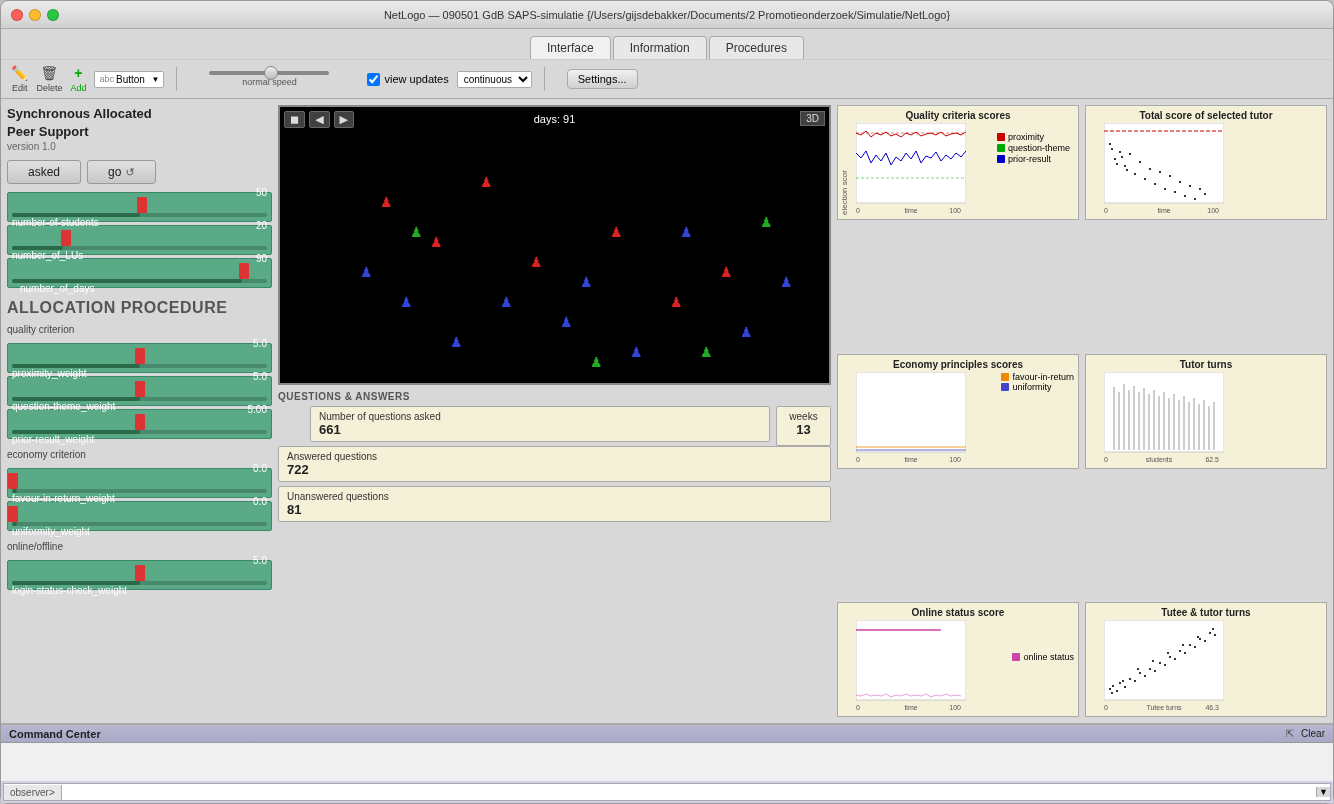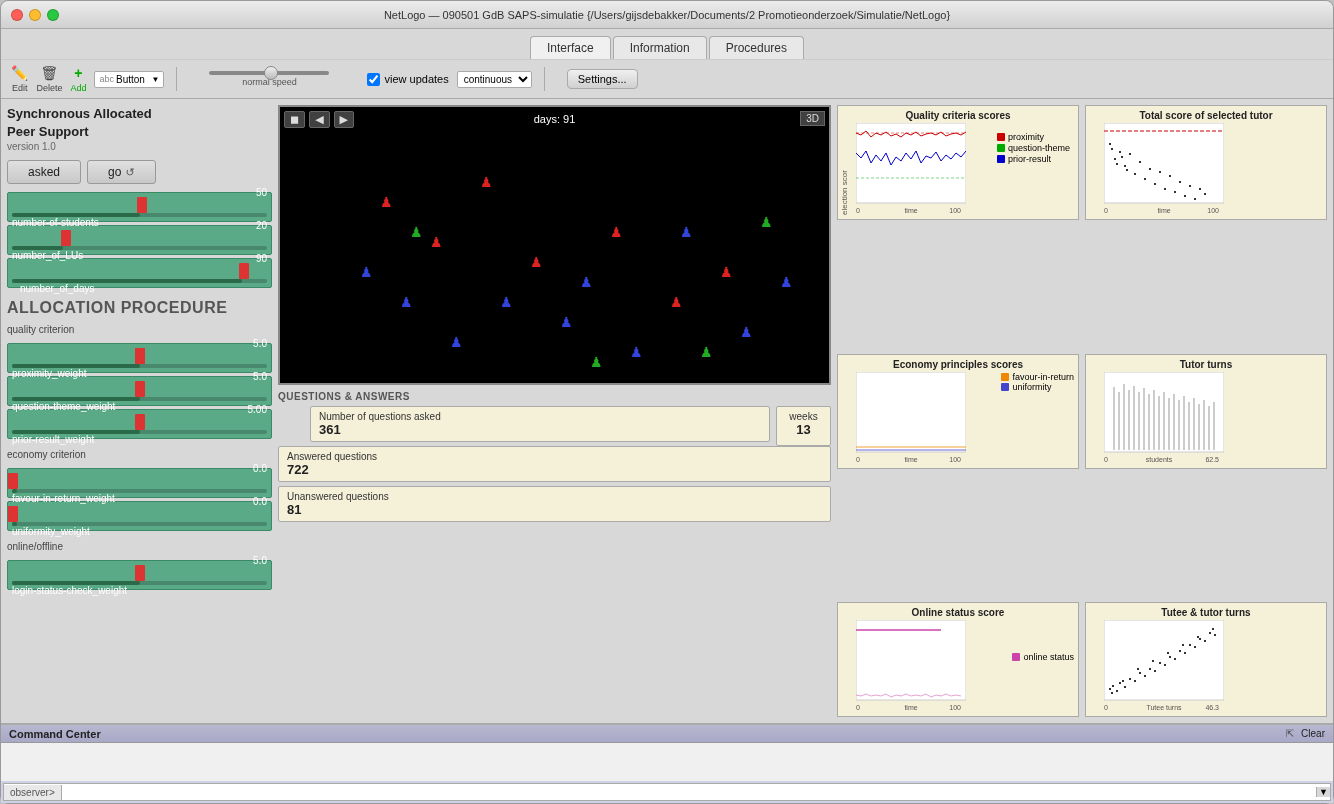--- a/index.html
+++ b/index.html
@@ -796,21 +796,21 @@
           <text x="420" y="250" font-size="14" fill="#22aa22">♟</text>
         </svg>
       </div>
 
       <div class="qa-section">
         <div class="qa-title">QUESTIONS &amp; ANSWERS</div>
 
         <div class="qa-inline">
           <div class="qa-box" style="flex:1;">
             <div class="qa-box-label">Number of questions asked</div>
-            <div class="qa-box-value">361</div>
+            <div class="qa-box-value">661</div>
           </div>
           <div class="weeks-box">
             <div class="qa-box-label">weeks</div>
             <div class="qa-box-value">13</div>
           </div>
         </div>
 
         <div class="qa-box">
           <div class="qa-box-label">Answered questions</div>
           <div class="qa-box-value">722</div>

